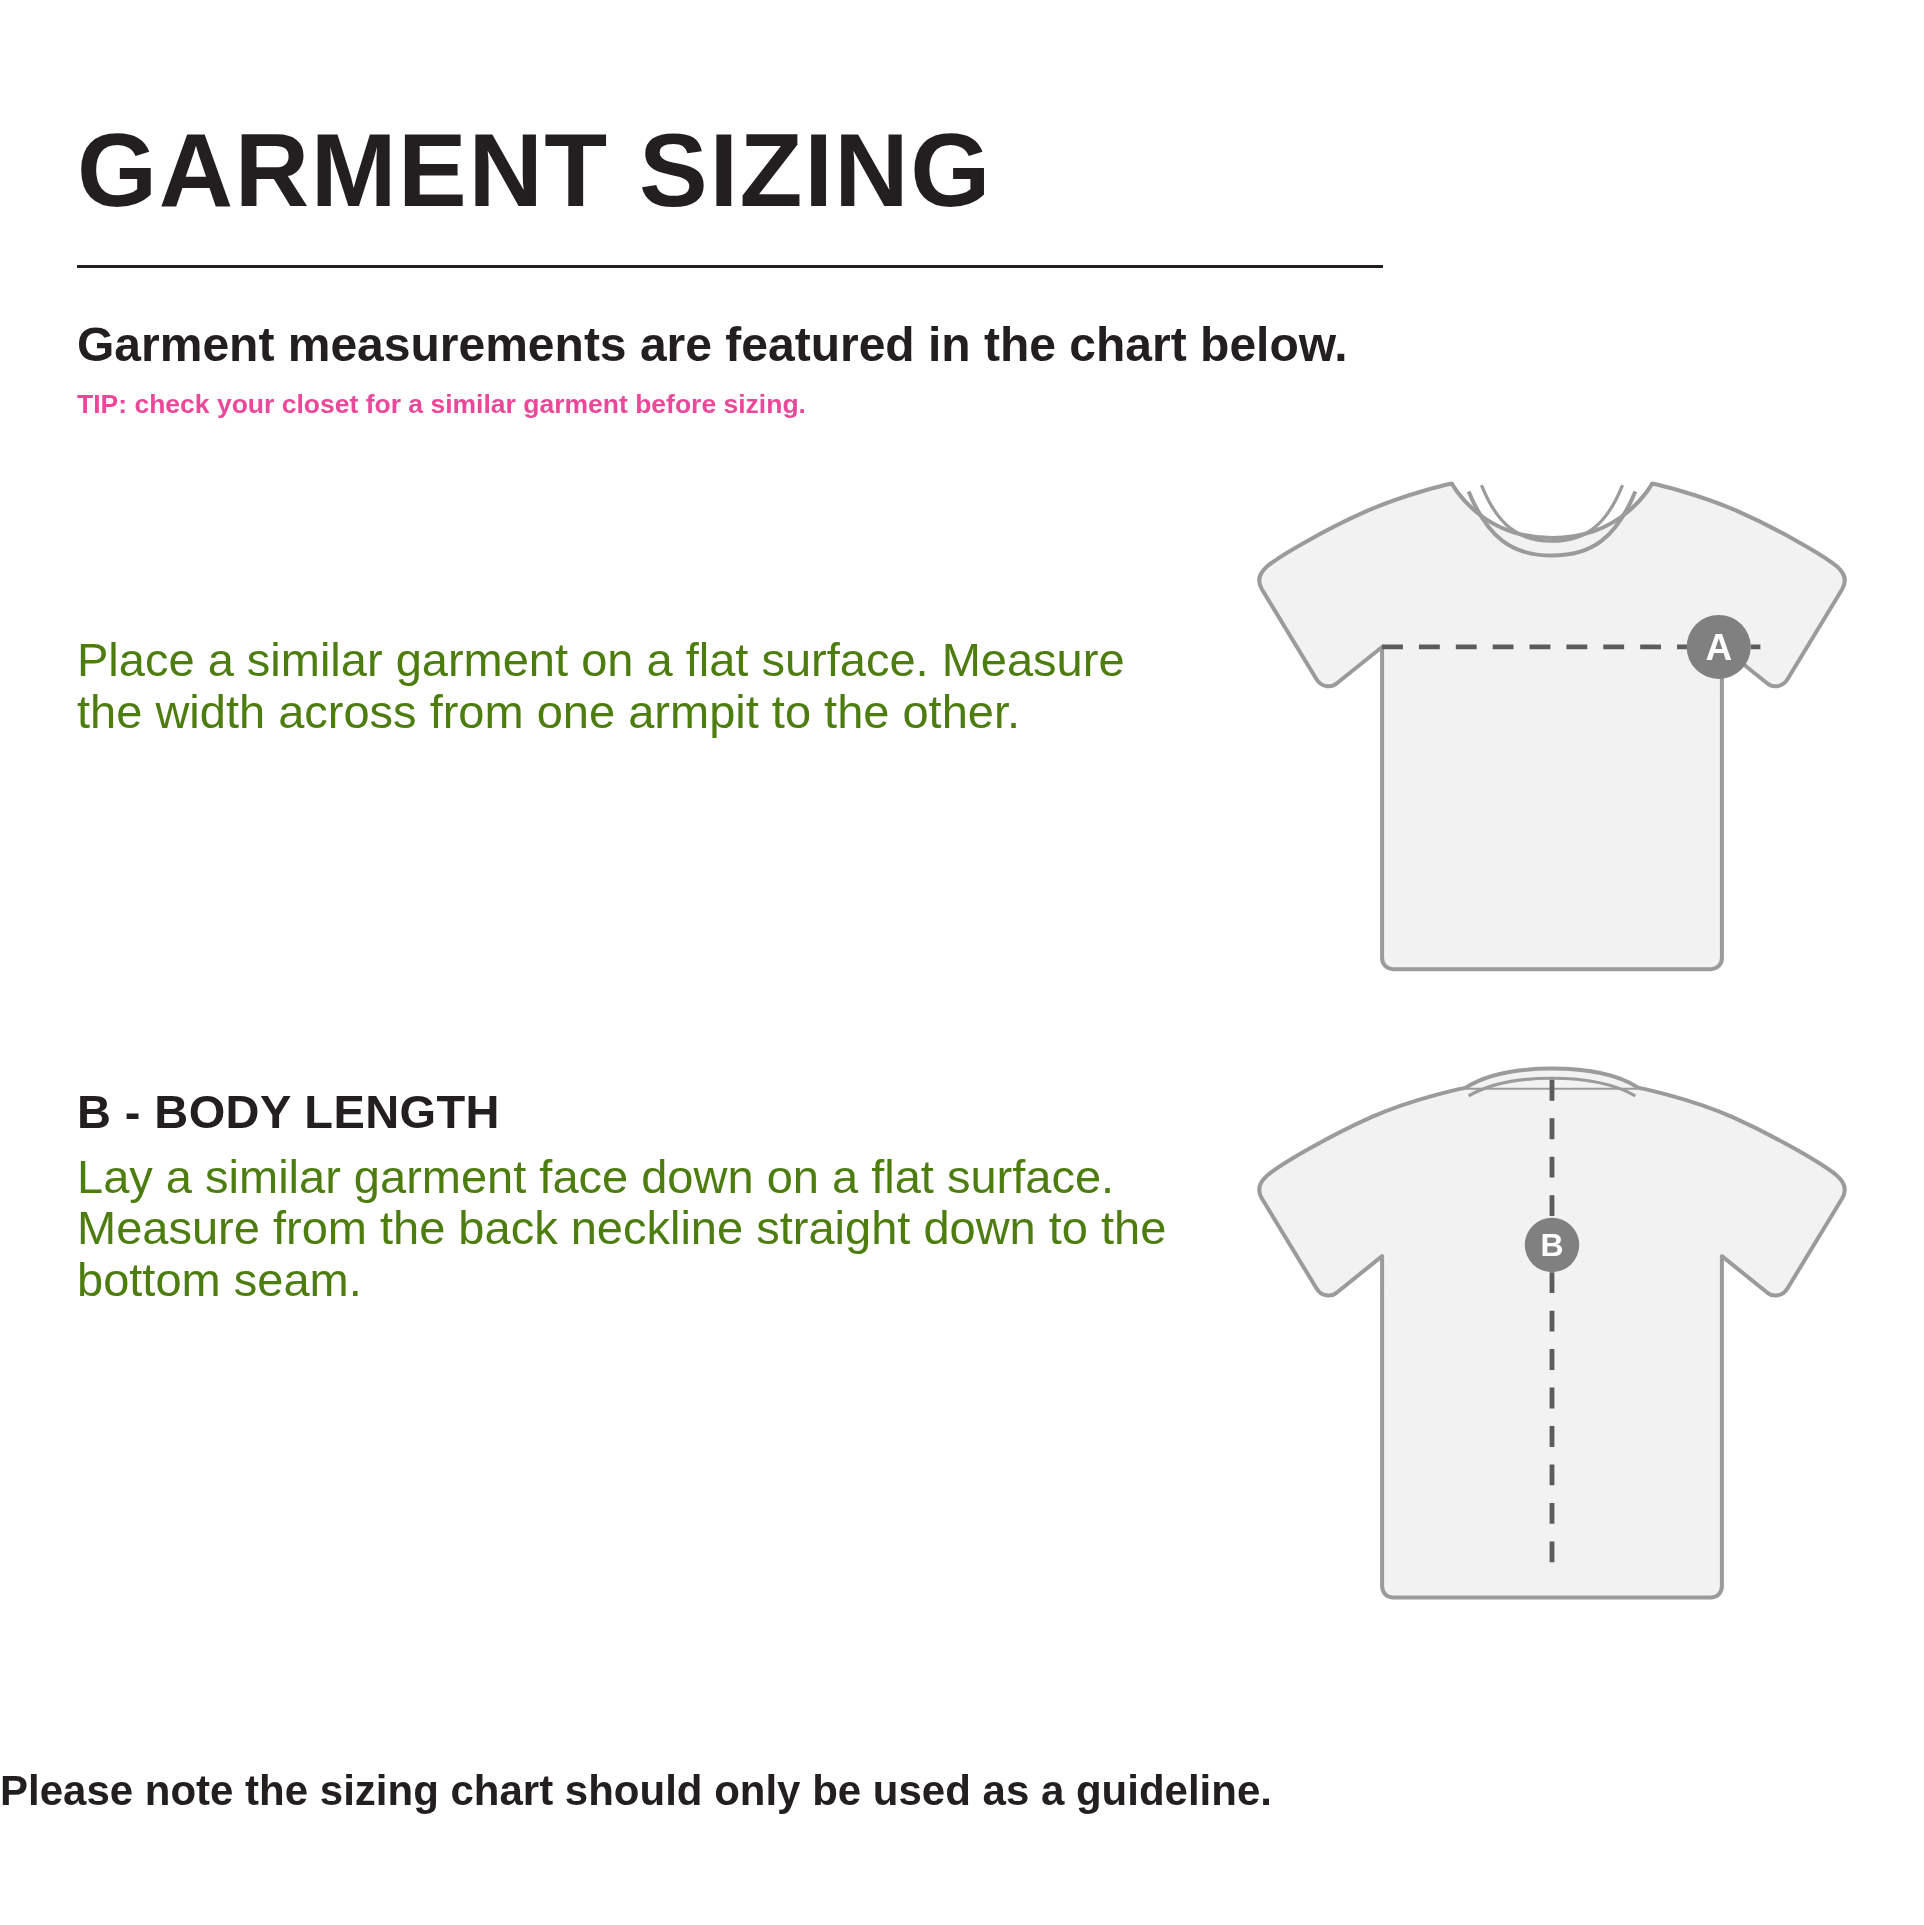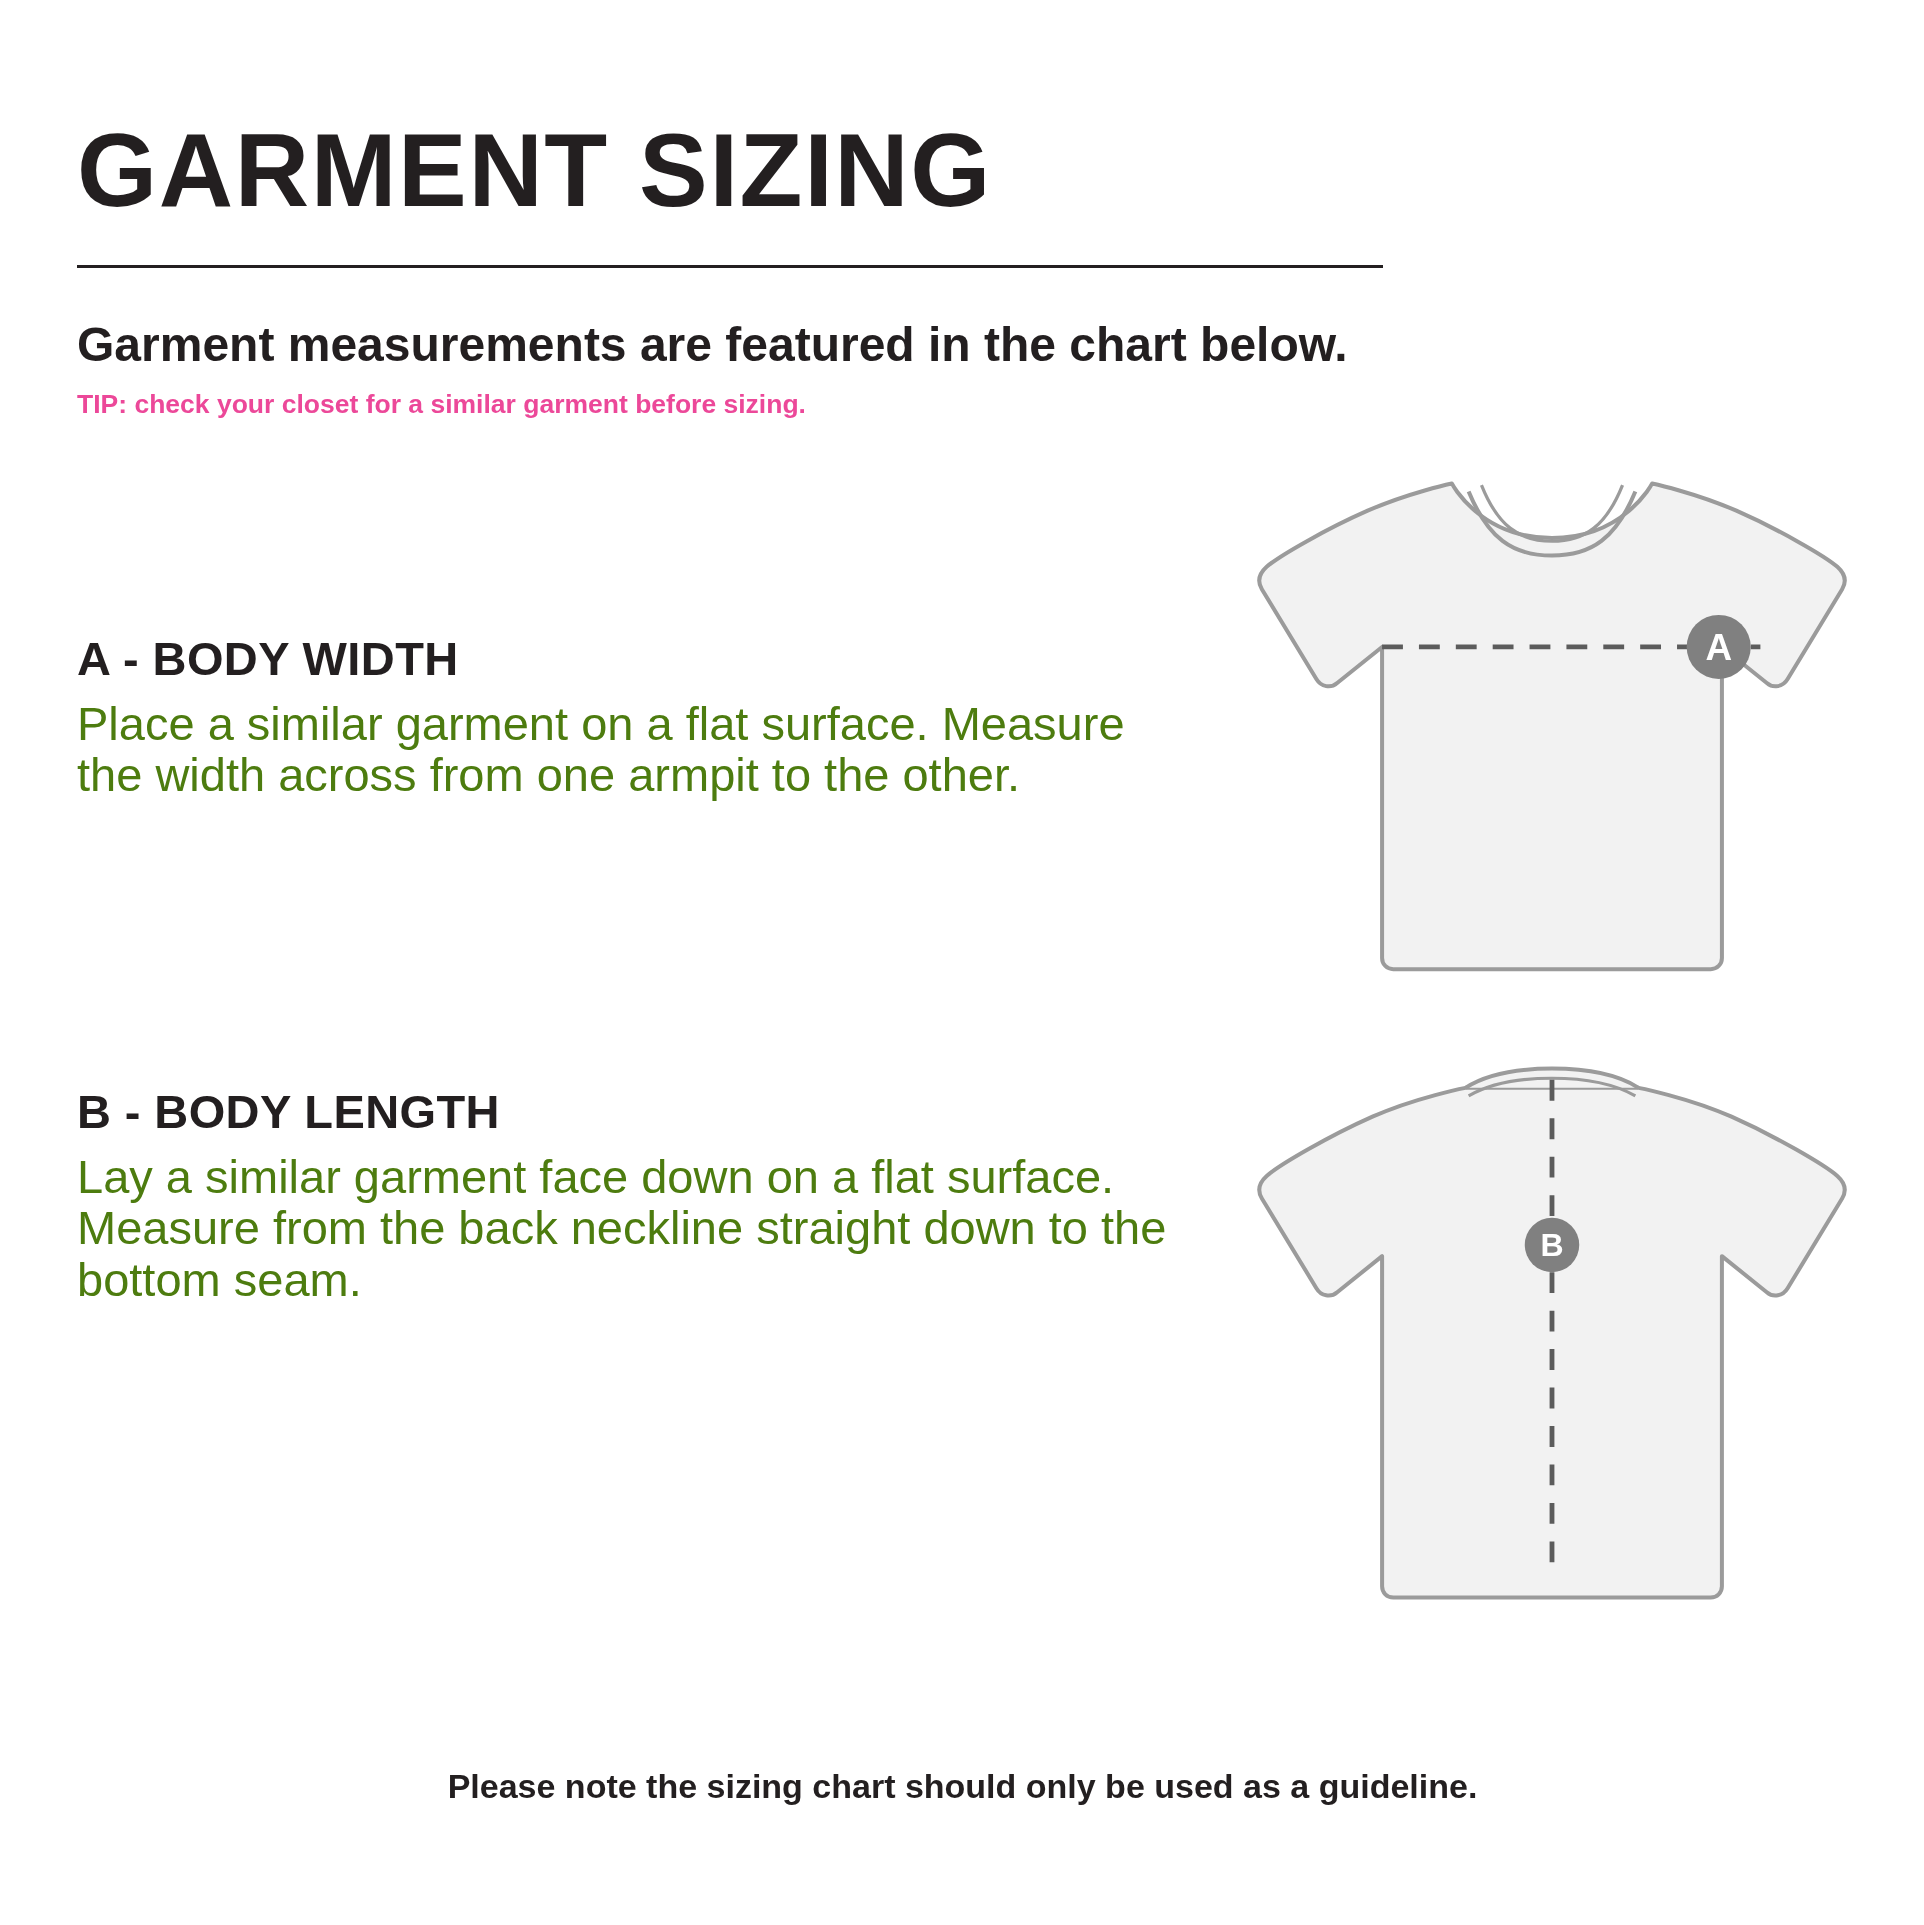--- a/index.html
+++ b/index.html
@@ -101,40 +101,38 @@
     font-weight: bold;
     fill: #ffffff;
   }
 
   
   .footer {
     position: absolute;
     left: 0;
     right: 0;
     top: 1765px;
-    text-align: center;
-    font-size: 34px;
+    font-size: 42px;
     font-weight: bold;
     line-height: 1.25;
     color: #231f20;
   }
   .footer div { white-space: nowrap; }
 </style>
 </head>
 <body>
 
 <div class="page">
 
   <div class="title">GARMENT SIZING</div>
   <div class="title-rule"></div>
   <div class="subtitle">Garment measurements are featured in the chart below.</div>
   <div class="tip">TIP: check your closet for a similar garment before sizing.</div>
 
   <div class="block block-a">
-    <h2>A - BODY WIDTH</h2>
     <p>Place a similar garment on a flat surface. Measure the width across from one armpit to the other.</p>
   </div>
 
   <div class="block block-b">
     <h2>B - BODY LENGTH</h2>
     <p>Lay a similar garment face down on a flat surface. Measure from the back neckline straight down to the bottom seam.</p>
   </div>
 
   <div class="shirt shirt-front">
     <svg width="610" height="529" viewBox="0 0 760 660" xmlns="http://www.w3.org/2000/svg">

